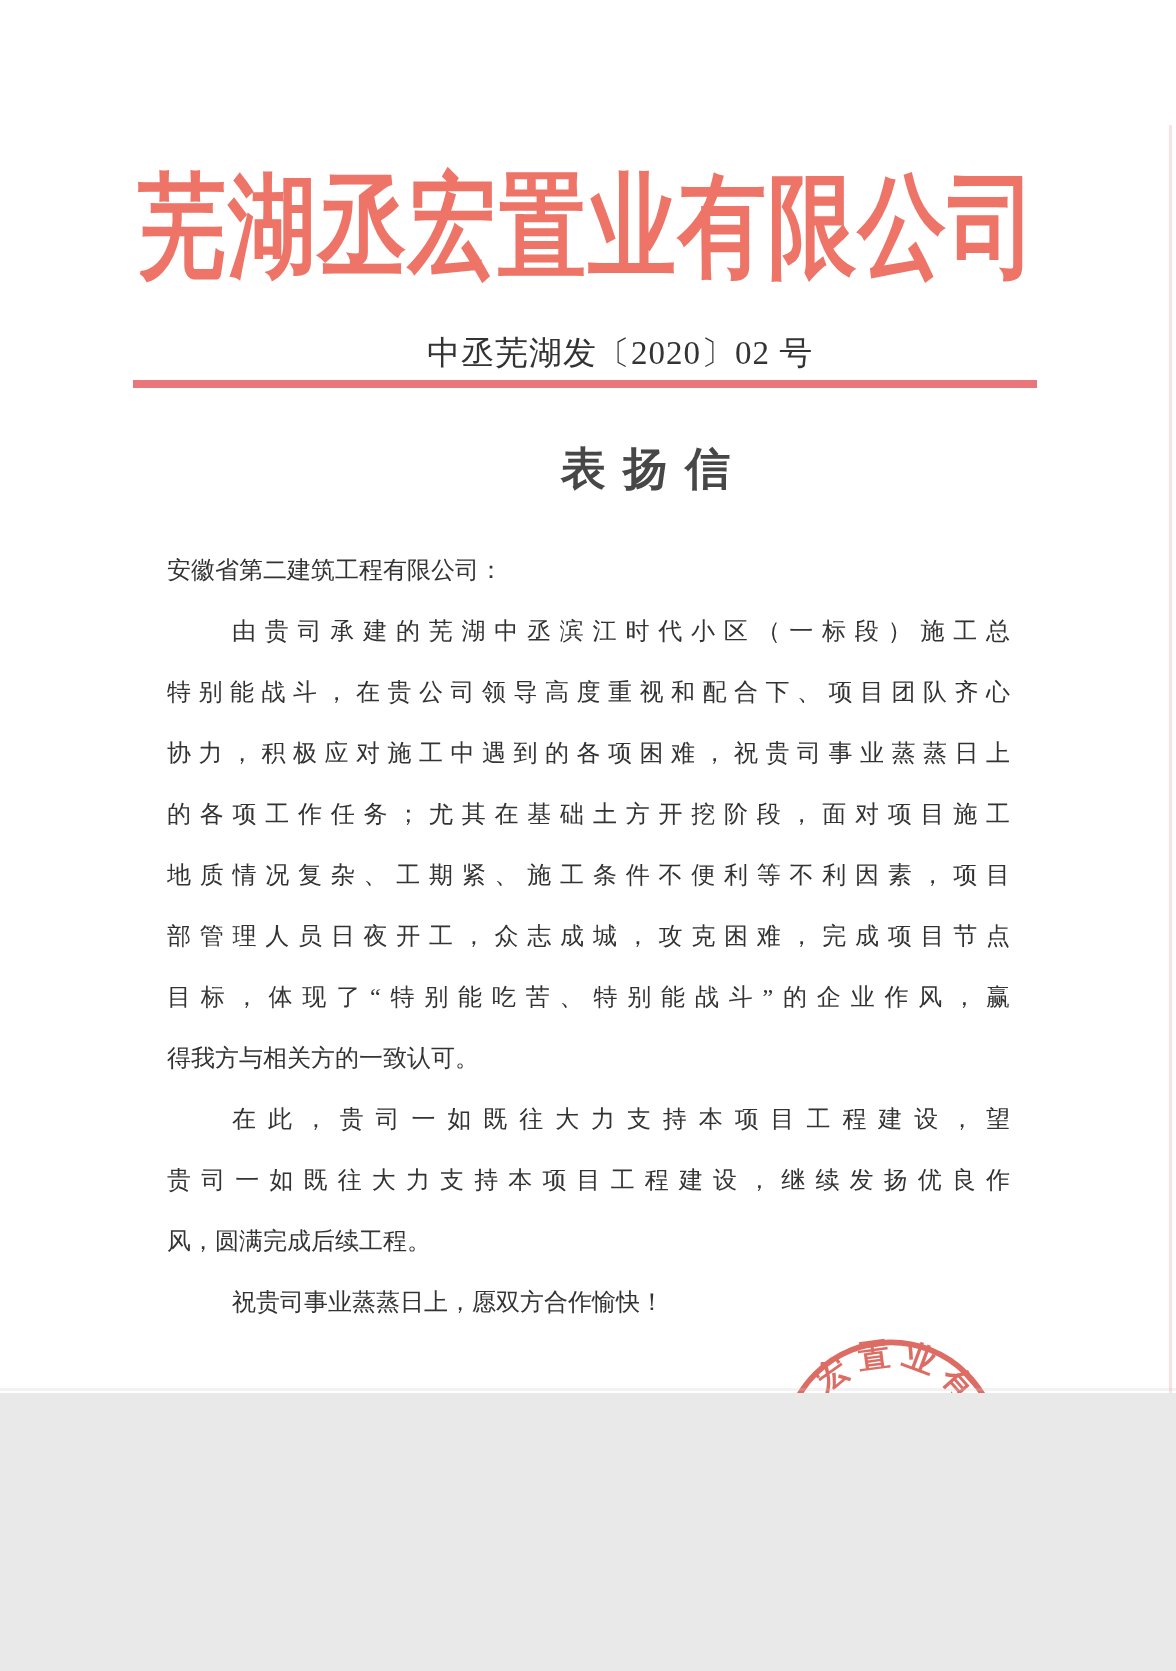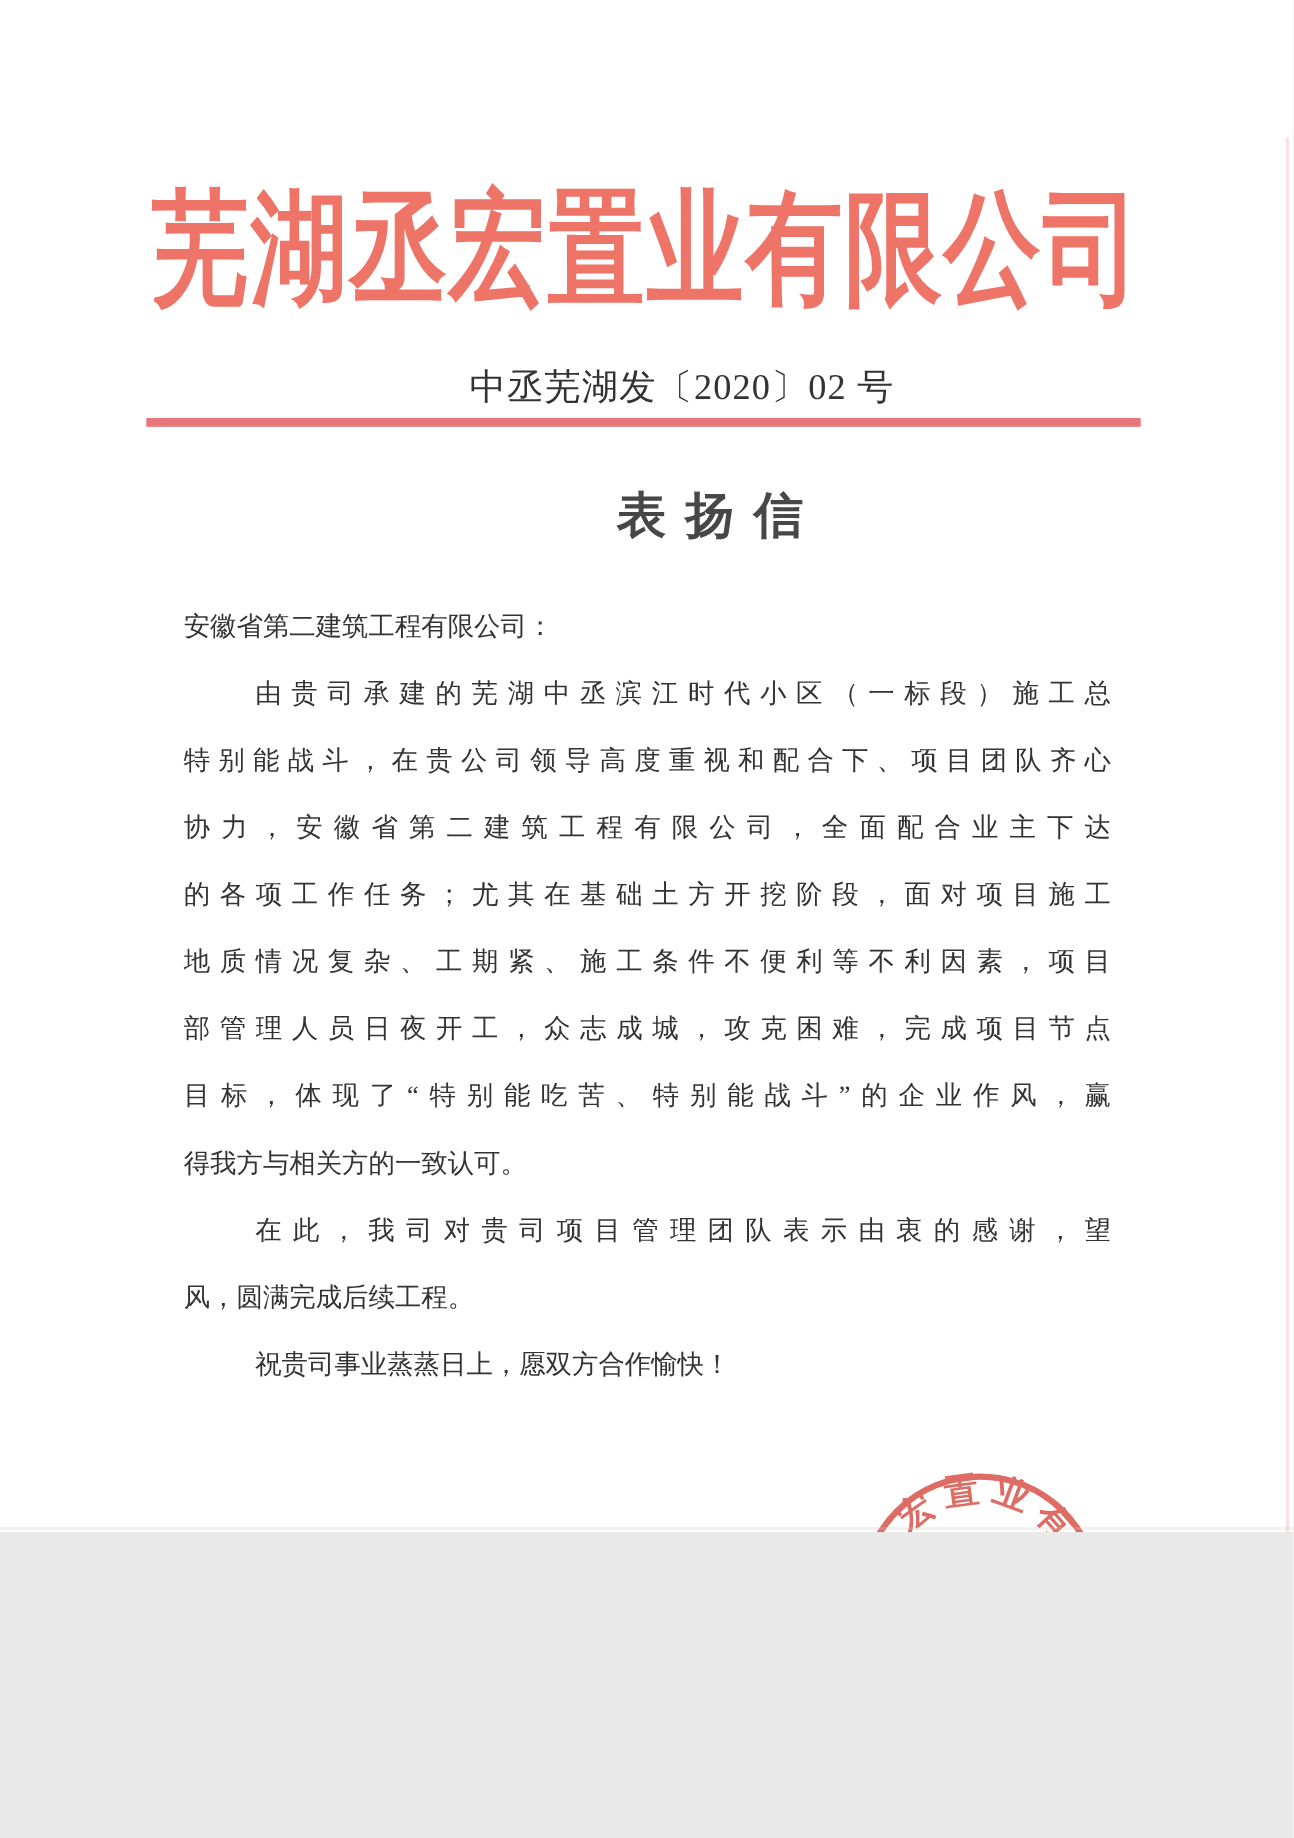--- a/index.html
+++ b/index.html
@@ -107,27 +107,28 @@
   <div class="docnum">中丞芜湖发〔2020〕02 号</div>
 
   <div class="rule"></div>
 
   <div class="letter-title">表 扬 信</div>
 
   <div class="body-block">
       <div class="line">安徽省第二建筑工程有限公司：</div>
       <div class="line indent full">由贵司承建的芜湖中丞滨江时代小区（一标段）施工总</div>
       <div class="line full">特别能战斗，在贵公司领导高度重视和配合下、项目团队齐心</div>
-      <div class="line full">协力，安徽省第二建筑工程有限公司，全面配合业主下达</div>
+      <div class="line full">协力，积极应对施工中遇到的各项困难，祝贵司事业蒸蒸日上</div>
       <div class="line full">的各项工作任务；尤其在基础土方开挖阶段，面对项目施工</div>
       <div class="line full">地质情况复杂、工期紧、施工条件不便利等不利因素，项目</div>
       <div class="line full">部管理人员日夜开工，众志成城，攻克困难，完成项目节点</div>
       <div class="line full">目标，体现了“特别能吃苦、特别能战斗”的企业作风，赢</div>
       <div class="line">得我方与相关方的一致认可。</div>
-      <div class="line indent full">在此，我司对贵司项目管理团队表示由衷的感谢，望</div>
+      <div class="line indent full">在此，贵司一如既往大力支持本项目工程建设，望</div>
+      <div class="line full">贵司一如既往大力支持本项目工程建设，继续发扬优良作</div>
       <div class="line">风，圆满完成后续工程。</div>
       <div class="line indent">祝贵司事业蒸蒸日上，愿双方合作愉快！</div>
     </div>
 
   <div class="sign-company">芜湖丞宏置业有限公司</div>
 
   <div class="sign-date">2022 年 1 月 28 日</div>
 
   <svg class="seal" viewBox="0 0 240 240" xmlns="http://www.w3.org/2000/svg">
     <circle cx="120" cy="120" r="104" fill="none" stroke="#d8584e" stroke-width="5.5"></circle>

